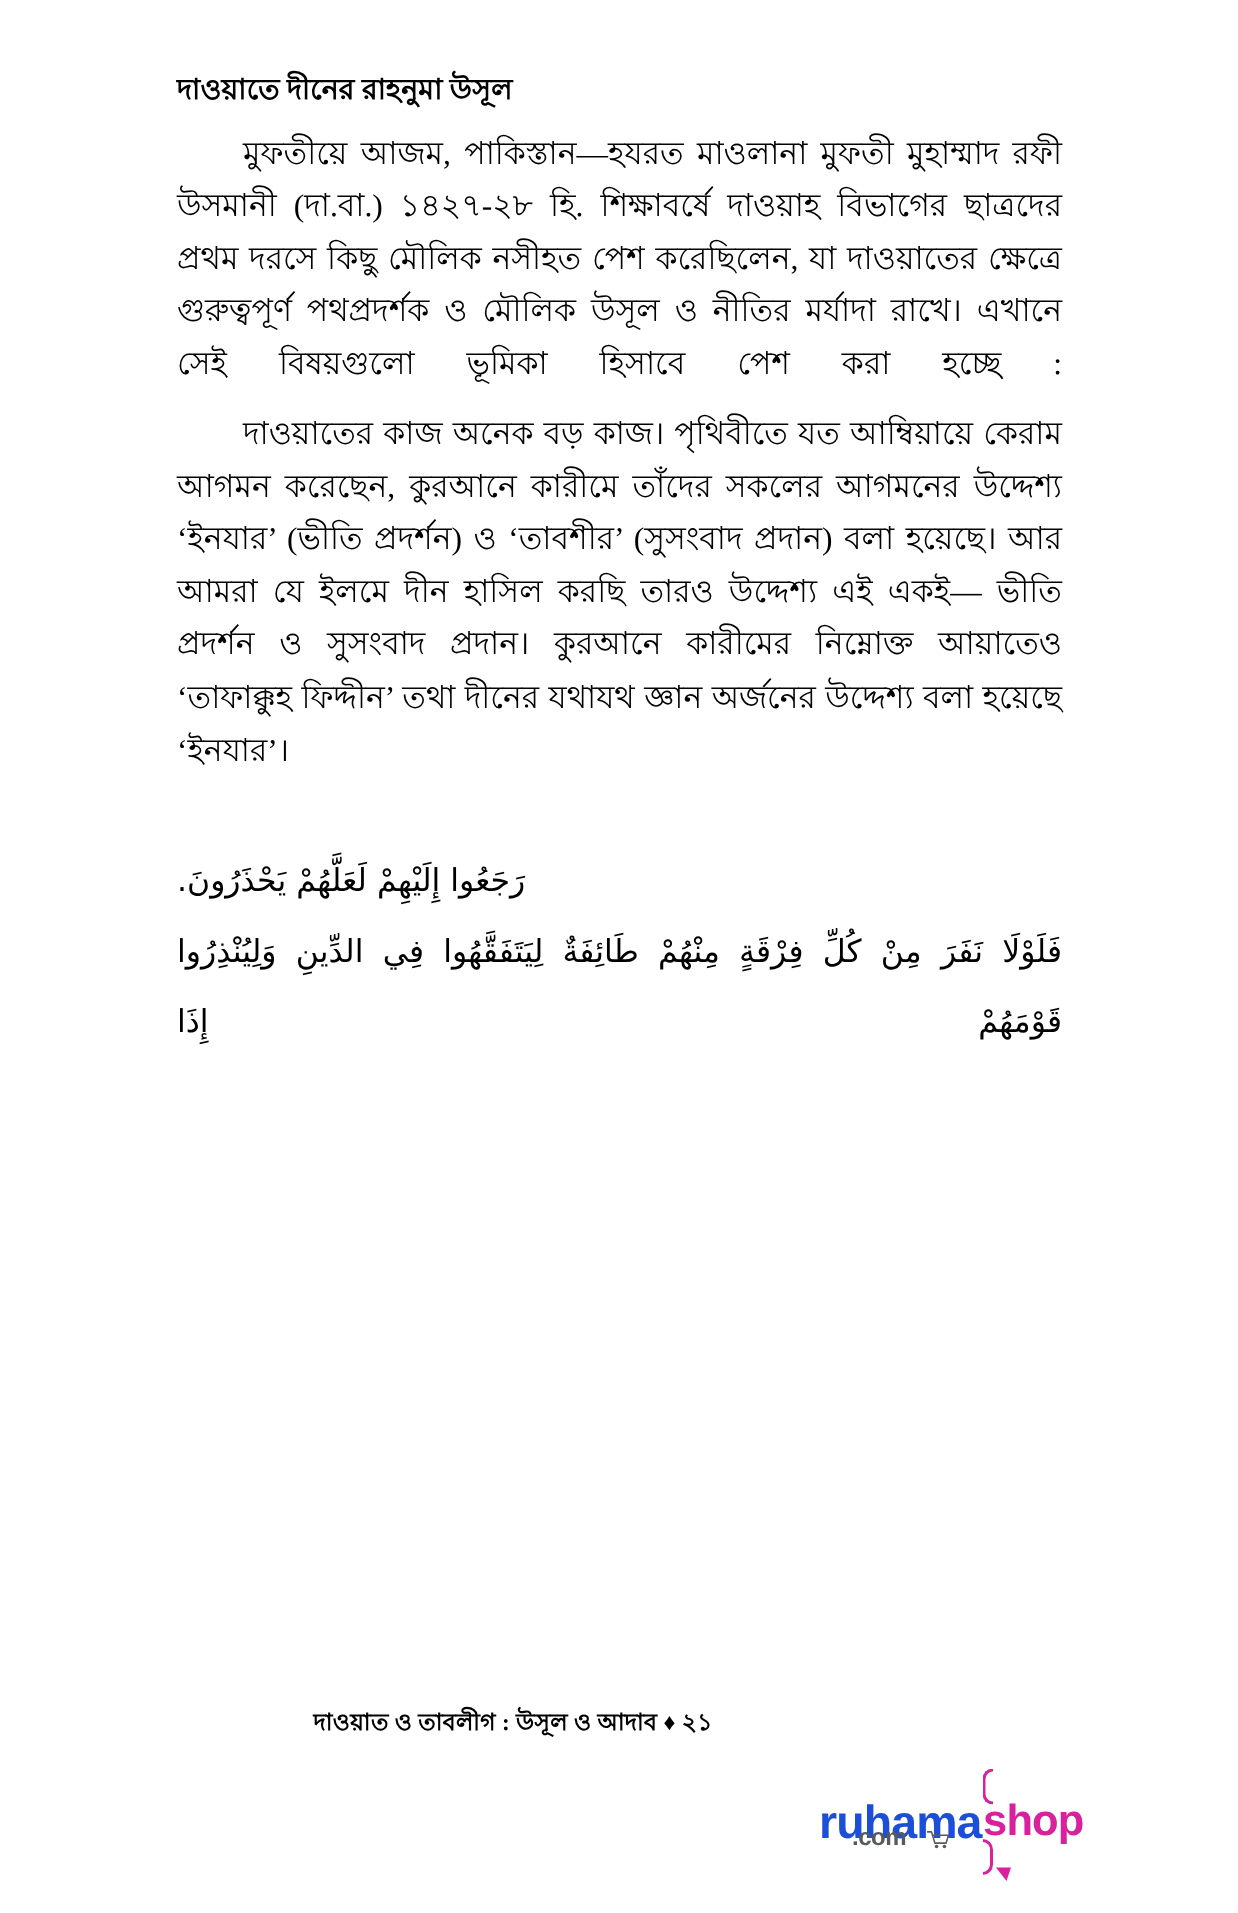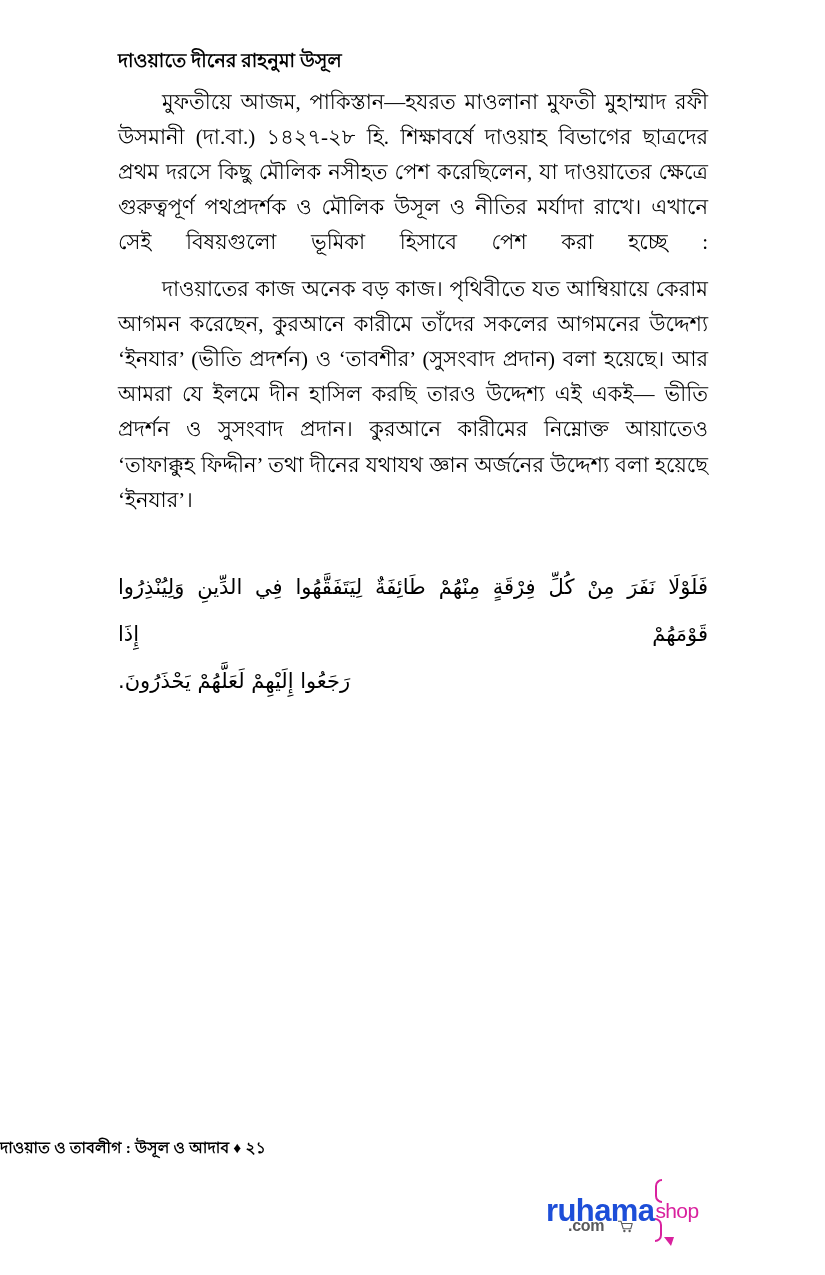--- a/index.html
+++ b/index.html
@@ -90,20 +90,21 @@
   .verse-line.line-2 {
     text-align-last: left;
   }
 
   
   .page-footer {
     position: absolute;
     left: 0;
     top: 1136px;
     width: 684px;
+    text-align: center;
     font-size: 15.5px;
     font-weight: 700;
     letter-spacing: 0.2px;
   }
 
   
   .watermark {
     position: absolute;
     left: 546px;
     top: 1182px;
@@ -126,22 +127,22 @@
     position: relative;
     margin-left: 1px;
   }
   .wm-bubble {
     border: 2.5px solid #d9219e;
     border-radius: 7px;
     padding: 1px 5px 2px 5px;
     line-height: 1;
   }
   .wm-shop {
-    font-size: 21px;
-    font-weight: 400;
+    font-size: 29px;
+    font-weight: 700;
     color: #d9219e;
     letter-spacing: -0.6px;
     line-height: 1;
     display: block;
   }
   .wm-tail {
     position: absolute;
     left: 9px;
     bottom: -7px;
     width: 0; height: 0;
@@ -179,22 +180,22 @@
 
 
     <h2 class="sub-heading first">দাওয়াতে দীনের রাহনুমা উসূল</h2>
 
     <p class="body-para">মুফতীয়ে আজম, পাকিস্তান—হযরত মাওলানা মুফতী মুহাম্মাদ রফী উসমানী (দা.বা.) ১৪২৭-২৮ হি. শিক্ষাবর্ষে দাওয়াহ বিভাগের ছাত্রদের প্রথম দরসে কিছু মৌলিক নসীহত পেশ করেছিলেন, যা দাওয়াতের ক্ষেত্রে গুরুত্বপূর্ণ পথপ্রদর্শক ও মৌলিক উসূল ও নীতির মর্যাদা রাখে। এখানে সেই বিষয়গুলো ভূমিকা হিসাবে পেশ করা হচ্ছে :</p>
 
 
     <p class="body-para ragged-last">দাওয়াতের কাজ অনেক বড় কাজ। পৃথিবীতে যত আম্বিয়ায়ে কেরাম আগমন করেছেন, কুরআনে কারীমে তাঁদের সকলের আগমনের উদ্দেশ্য ‘ইনযার’ (ভীতি প্রদর্শন) ও ‘তাবশীর’ (সুসংবাদ প্রদান) বলা হয়েছে। আর আমরা যে ইলমে দীন হাসিল করছি তারও উদ্দেশ্য এই একই— ভীতি প্রদর্শন ও সুসংবাদ প্রদান। কুরআনে কারীমের নিম্নোক্ত আয়াতেও ‘তাফাক্কুহ ফিদ্দীন’ তথা দীনের যথাযথ জ্ঞান অর্জনের উদ্দেশ্য বলা হয়েছে ‘ইনযার’।</p>
 
     <div class="verse-block">
+      <p class="verse-line line-2">رَجَعُوا إِلَيْهِمْ لَعَلَّهُمْ يَحْذَرُونَ.</p>
       <p class="verse-line line-1">فَلَوْلَا نَفَرَ مِنْ كُلِّ فِرْقَةٍ مِنْهُمْ طَائِفَةٌ لِيَتَفَقَّهُوا فِي الدِّينِ وَلِيُنْذِرُوا قَوْمَهُمْ إِذَا</p>
-      <p class="verse-line line-2">رَجَعُوا إِلَيْهِمْ لَعَلَّهُمْ يَحْذَرُونَ.</p>
     </div>
 
   </div>
 
   <div class="page-footer">দাওয়াত ও তাবলীগ : উসূল ও আদাব ♦ ২১</div>
 
   <div class="watermark">
     <div class="wm-row">
       <span class="wm-brand">ruhama</span>
       <span class="wm-bubble-wrap">

